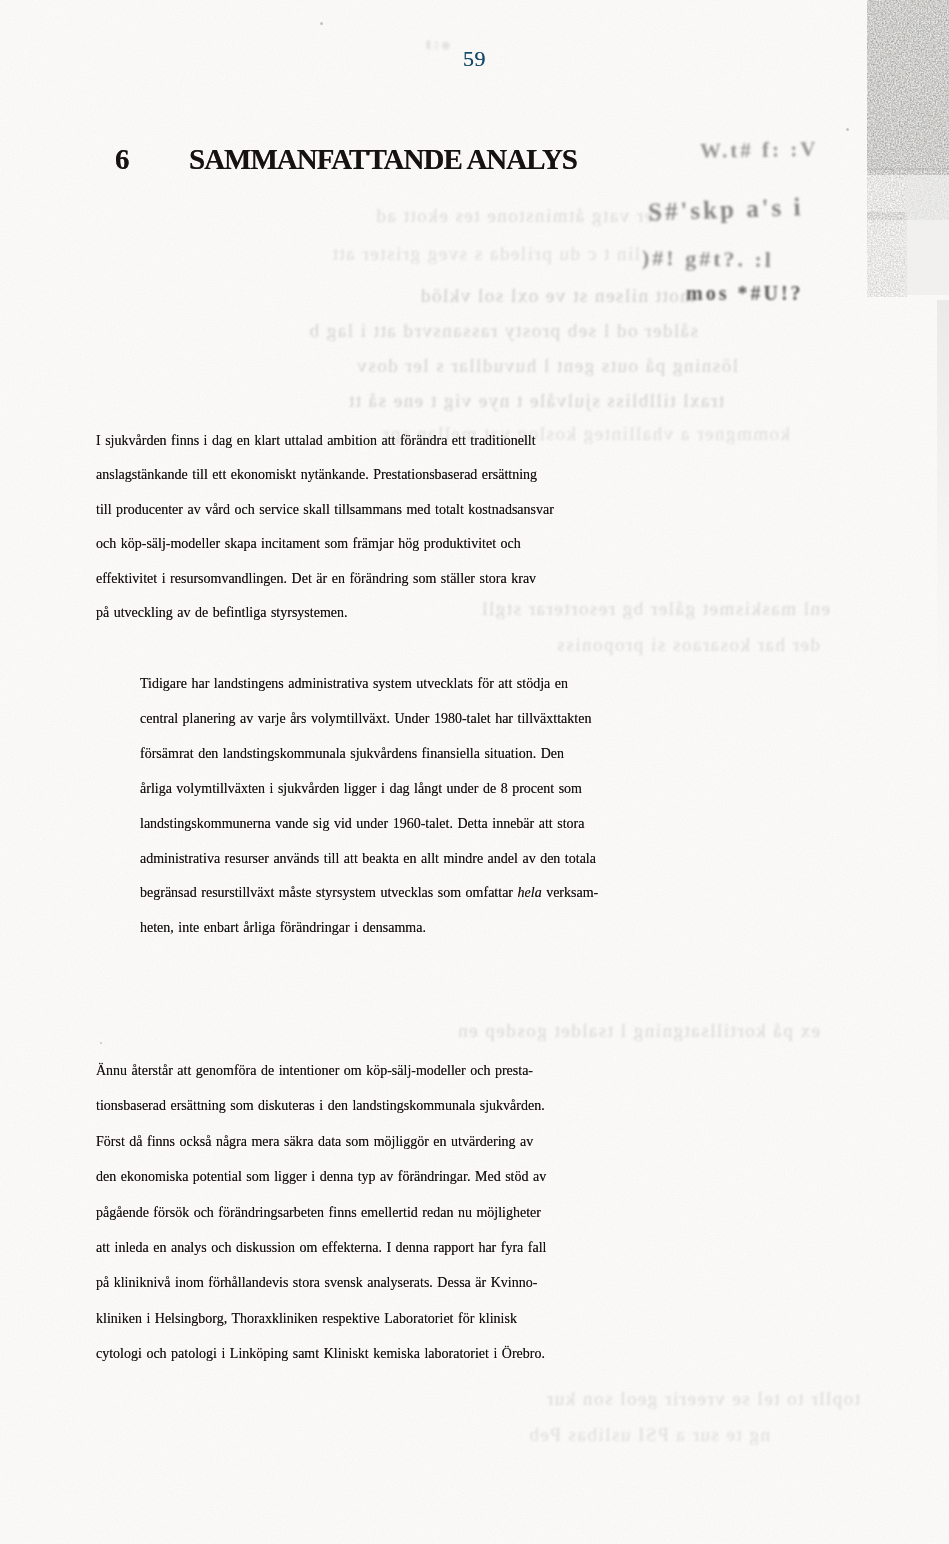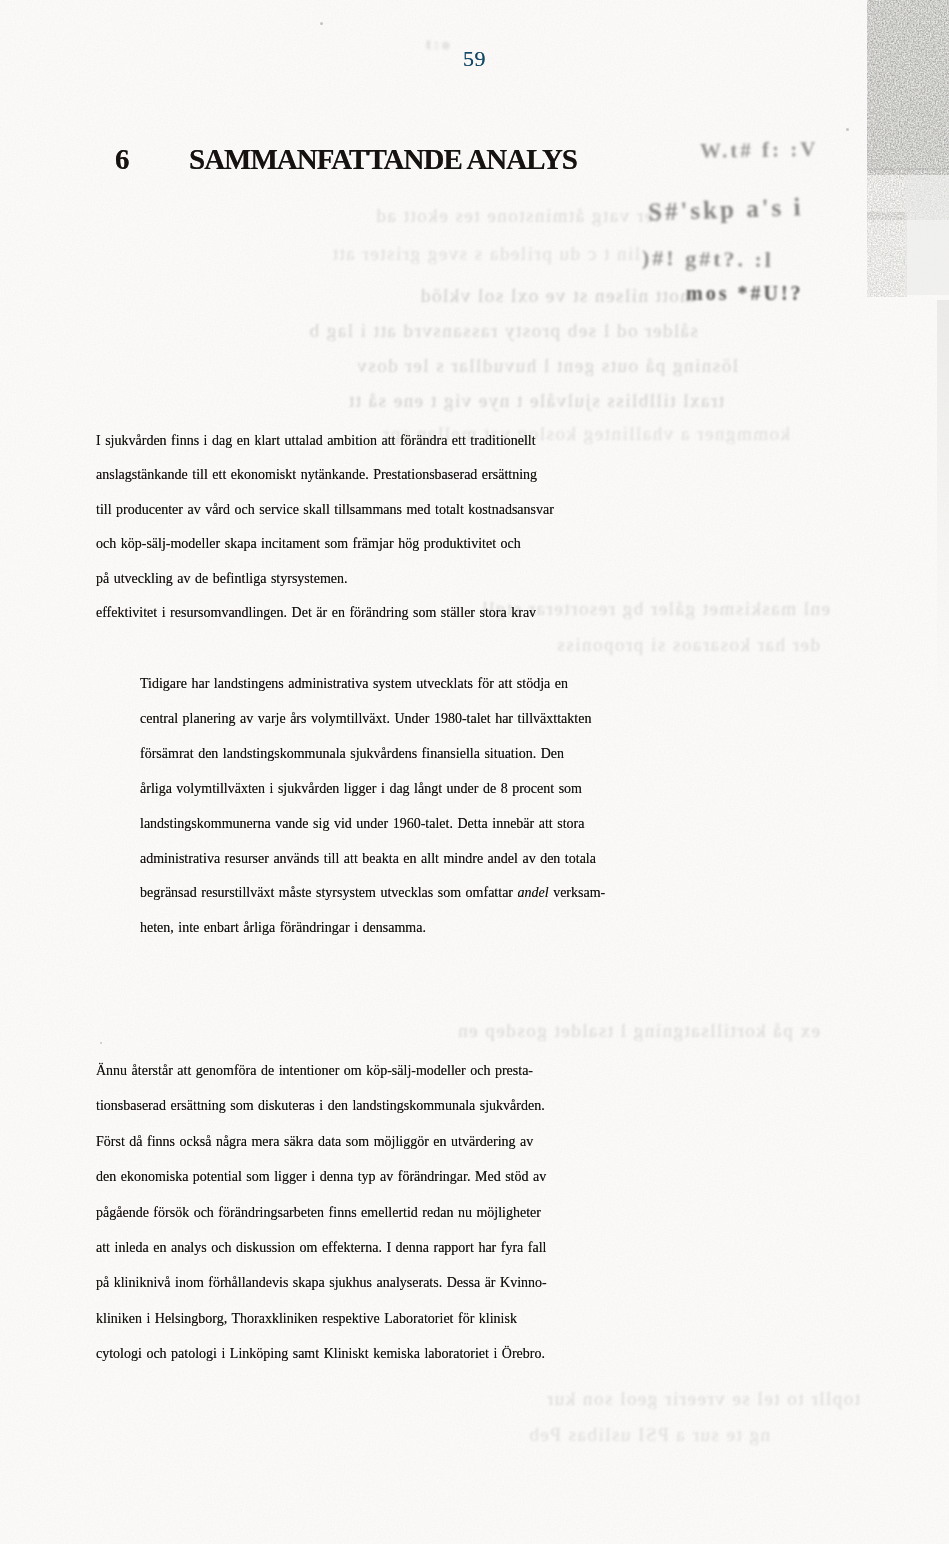--- a/index.html
+++ b/index.html
@@ -111,40 +111,40 @@
   <span class="ghost g8">der har kosaraos si proponiss</span>
   <span class="ghost g9">ex på kortillsatgning l tsaldet gosdep en</span>
   <span class="ghost g10">topllr to tel se vreerir geol son kur</span>
   <span class="ghost g11">ng te sur a PSI uslibas Peb</span>
 
   <div class="para" id="para1">
     <div class="line">I sjukvården finns i dag en klart uttalad ambition att förändra ett traditionellt</div>
     <div class="line">anslagstänkande till ett ekonomiskt nytänkande. Prestationsbaserad ersättning</div>
     <div class="line">till producenter av vård och service skall tillsammans med totalt kostnadsansvar</div>
     <div class="line">och köp-sälj-modeller skapa incitament som främjar hög produktivitet och</div>
+    <div class="line">effektivitet i resursomvandlingen. Det är en förändring som ställer stora krav</div>
     <div class="line">på utveckling av de befintliga styrsystemen.</div>
-    <div class="line">effektivitet i resursomvandlingen. Det är en förändring som ställer stora krav</div>
   </div>
 
   <div class="para" id="para2">
     <div class="line">Tidigare har landstingens administrativa system utvecklats för att stödja en</div>
     <div class="line">central planering av varje års volymtillväxt. Under 1980-talet har tillväxttakten</div>
     <div class="line">försämrat den landstingskommunala sjukvårdens finansiella situation. Den</div>
     <div class="line">årliga volymtillväxten i sjukvården ligger i dag långt under de 8 procent som</div>
     <div class="line">landstingskommunerna vande sig vid under 1960-talet. Detta innebär att stora</div>
     <div class="line">administrativa resurser används till att beakta en allt mindre andel av den totala</div>
-    <div class="line"><span>begränsad resurstillväxt måste styrsystem utvecklas som omfattar </span><i>andel</i><span> verksam-</span></div>
+    <div class="line"><span>begränsad resurstillväxt måste styrsystem utvecklas som omfattar </span><i>hela</i><span> verksam-</span></div>
     <div class="line">heten, inte enbart årliga förändringar i densamma.</div>
   </div>
 
   <div class="para" id="para3">
     <div class="line">Ännu återstår att genomföra de intentioner om köp-sälj-modeller och presta-</div>
     <div class="line">tionsbaserad ersättning som diskuteras i den landstingskommunala sjukvården.</div>
     <div class="line">Först då finns också några mera säkra data som möjliggör en utvärdering av</div>
     <div class="line">den ekonomiska potential som ligger i denna typ av förändringar. Med stöd av</div>
     <div class="line">pågående försök och förändringsarbeten finns emellertid redan nu möjligheter</div>
     <div class="line">att inleda en analys och diskussion om effekterna. I denna rapport har fyra fall</div>
-    <div class="line">på kliniknivå inom förhållandevis skapa sjukhus analyserats. Dessa är Kvinno-</div>
+    <div class="line">på kliniknivå inom förhållandevis stora svensk analyserats. Dessa är Kvinno-</div>
     <div class="line">kliniken i Helsingborg, Thoraxkliniken respektive Laboratoriet för klinisk</div>
     <div class="line">cytologi och patologi i Linköping samt Kliniskt kemiska laboratoriet i Örebro.</div>
   </div>
 
 </div>
 
 </body></html>

